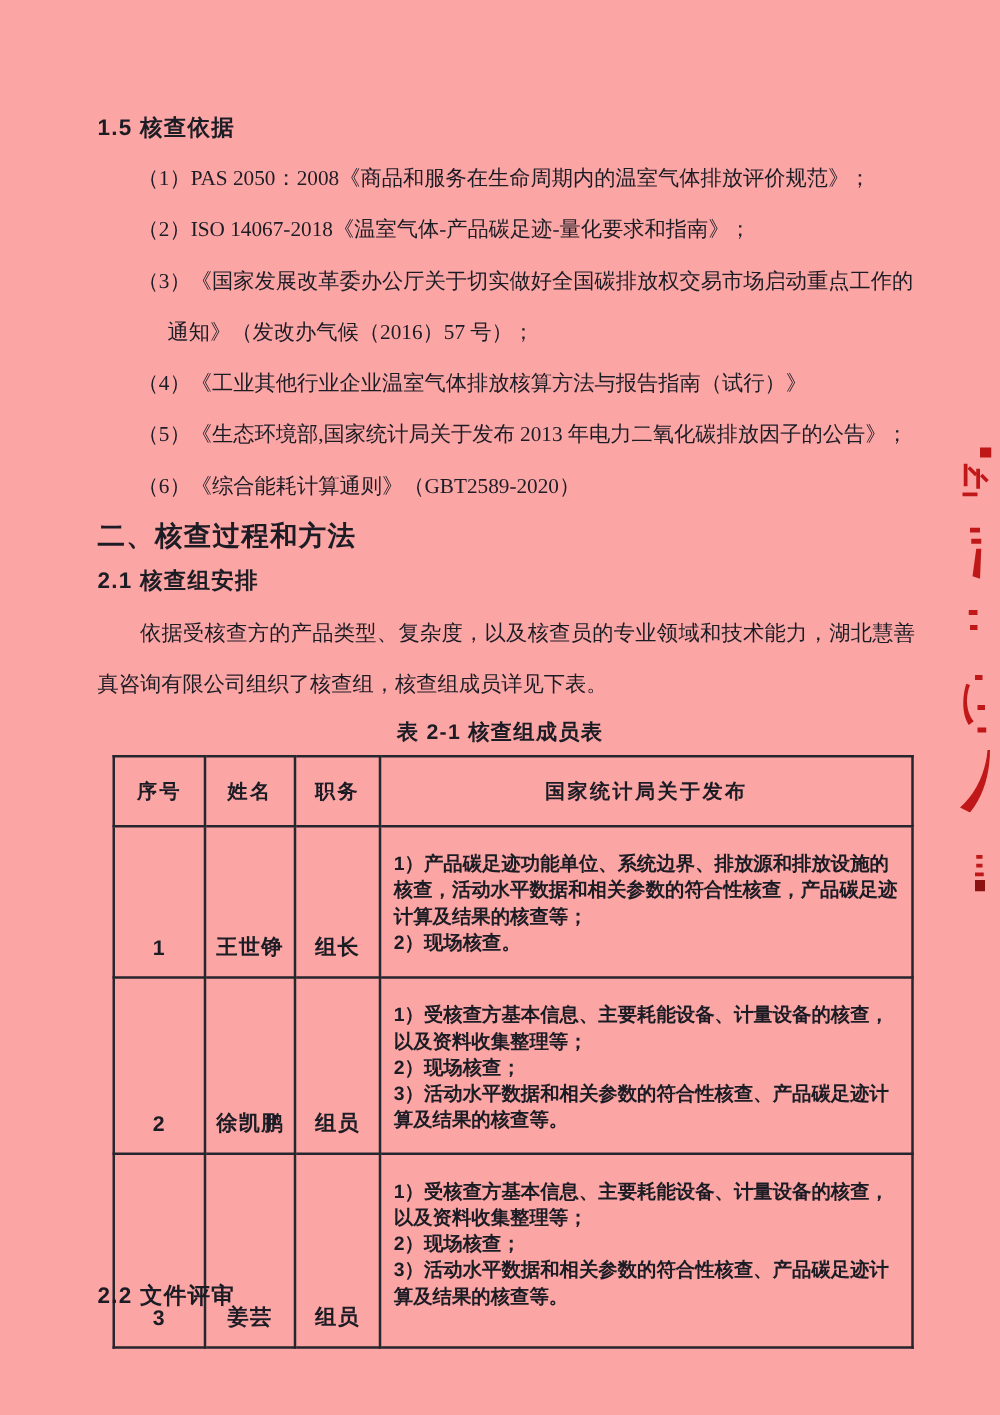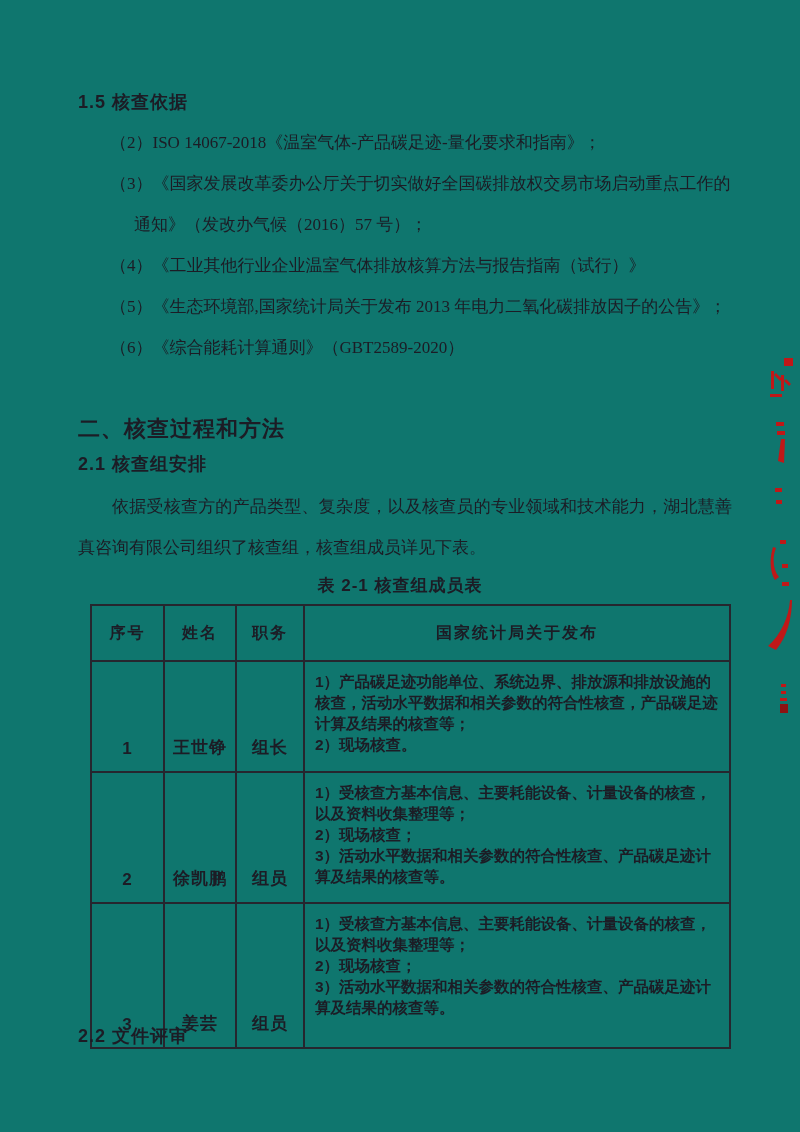--- a/index.html
+++ b/index.html
@@ -1,20 +1,20 @@
 <!DOCTYPE html>
 <html><head>
 <meta charset="utf-8">
 <style>
   html, body { margin: 0; padding: 0; }
   .page {
     position: relative;
     width: 800px;
     height: 1132px;
-    background: #0f766e;
+    background: #fca5a5;
     color: #1c1c25;
     overflow: hidden;
     font-family: "Liberation Serif", "DejaVu Serif", serif;
   }
   .heading {
     position: absolute;
     font-family: "Liberation Sans", "DejaVu Sans", sans-serif;
     font-weight: bold;
     font-size: 18px;
     letter-spacing: 1px;
@@ -83,41 +83,42 @@
   td.c-no, td.c-name, td.c-role {
     text-align: center;
     vertical-align: bottom;
     padding-bottom: 12px;
     font-size: 17px;
     font-weight: bold;
     letter-spacing: 1px;
   }
   td.c-duties {
     vertical-align: top;
-    padding: 9px 8px 8px 10px;
+    padding: 19px 8px 8px 10px;
     font-size: 15.5px;
     font-weight: bold;
     line-height: 21px;
     text-align: left;
   }
   tr.row-1 td { height: 92px; }
   tr.row-2 td { height: 112px; }
   tr.row-3 td { height: 126px; }
 
   .stamp { position: absolute; }
   .stamp svg { display: block; }
 </style>
 </head>
 <body>
 
 <div class="page">
 
   <div id="h15" class="heading">1.5 核查依据</div>
 
   <div class="ref-list">
+    <div class="ref-item">（1）PAS 2050：2008《商品和服务在生命周期内的温室气体排放评价规范》；</div>
     <div class="ref-item">（2）ISO 14067-2018《温室气体-产品碳足迹-量化要求和指南》；</div>
     <div class="ref-item">（3）《国家发展改革委办公厅关于切实做好全国碳排放权交易市场启动重点工作的通知》（发改办气候（2016）57 号）；</div>
     <div class="ref-item">（4）《工业其他行业企业温室气体排放核算方法与报告指南（试行）》</div>
     <div class="ref-item">（5）《生态环境部,国家统计局关于发布 2013 年电力二氧化碳排放因子的公告》；</div>
     <div class="ref-item">（6）《综合能耗计算通则》（GBT2589-2020）</div>
   </div>
 
   <div id="h2" class="heading">二、核查过程和方法</div>
   <div id="h21" class="heading">2.1 核查组安排</div>
 

